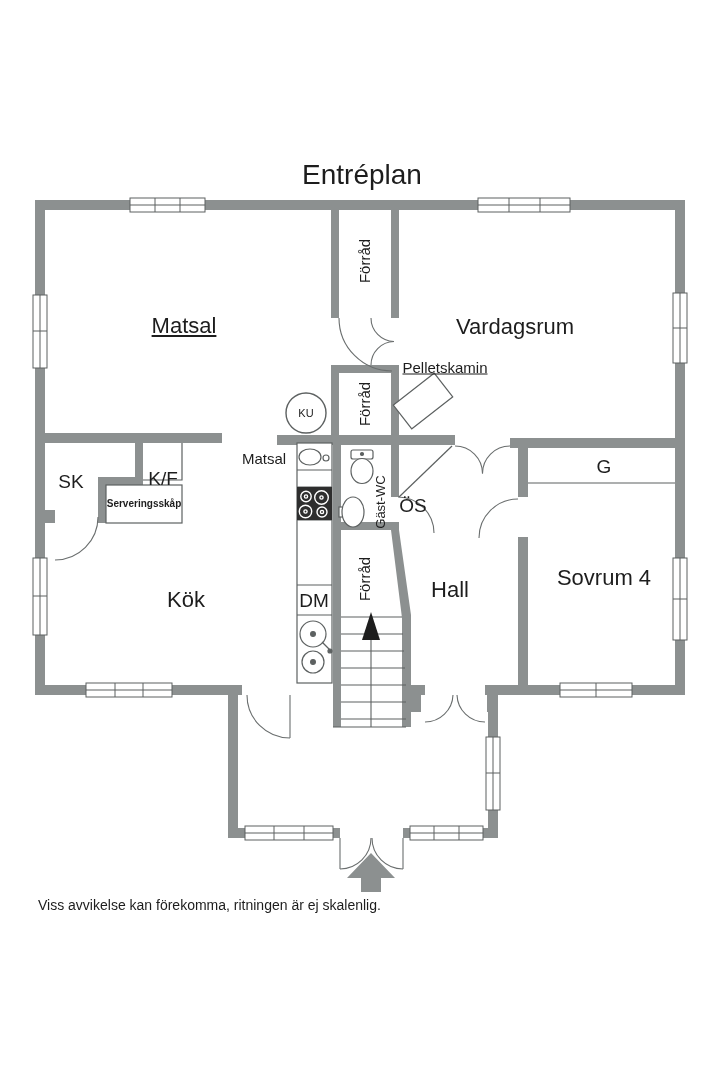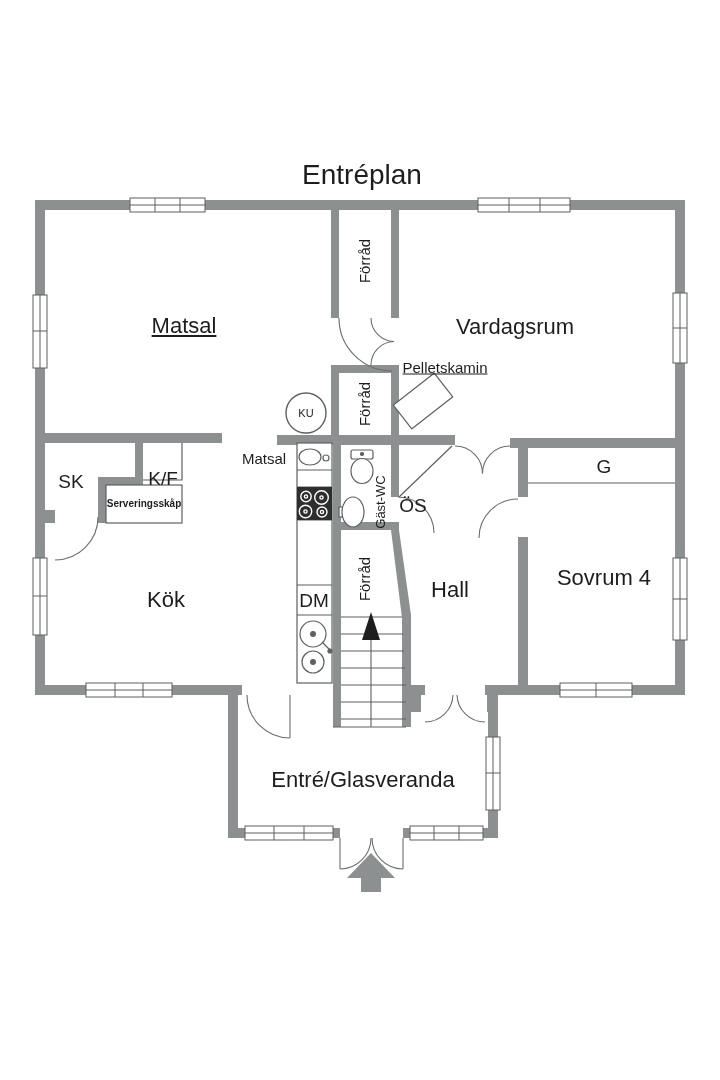--- a/index.html
+++ b/index.html
@@ -240,34 +240,34 @@
 
   <g>
     <polygon points="371,853 395,878 381,878 381,892 361,892 361,878 347,878" fill="#8c9090"></polygon>
   </g>
 </svg>
 
 <div class="lbl title" style="left:362px;top:175px;">Entréplan</div>
 
 <div class="lbl room" style="left:184px;top:326px;text-decoration:underline;">Matsal</div>
 <div class="lbl room" style="left:515px;top:327px;">Vardagsrum</div>
-<div class="lbl room" style="left:166px;top:600px;text-align:center;">Kök</div>
+<div class="lbl room" style="left:186px;top:600px;text-align:center;">Kök</div>
 <div class="lbl room" style="left:450px;top:590px;">Hall</div>
 <div class="lbl room" style="left:604px;top:578px;">Sovrum 4</div>
-<div class="lbl room" style="left:363px;top:780px;">Entré/Glasveranda</div>
 
 <div class="lbl small vert" style="left:364px;top:261px;">Förråd</div>
 <div class="lbl small vert" style="left:364px;top:404px;">Förråd</div>
 <div class="lbl small vert" style="left:364px;top:579px;">Förråd</div>
 <div class="lbl vert" style="left:380px;top:502px;font-size:13px;">Gäst-WC</div>
 
 <div class="lbl mid" style="left:71px;top:481px;">SK</div>
 <div class="lbl mid" style="left:163px;top:458px;margin-top:20px;">K/F</div>
 <div class="lbl tiny" style="left:144px;top:504px;">Serveringsskåp</div>
 <div class="lbl mid" style="left:604px;top:466px;">G</div>
 <div class="lbl mid" style="left:413px;top:462px;margin-top:43px;">ÖS</div>
 <div class="lbl" style="left:306px;top:413px;font-size:11px;">KU</div>
 <div class="lbl small" style="left:264px;top:458px;">Matsal</div>
 <div class="lbl small" style="left:445px;top:367px;text-decoration:underline;">Pelletskamin</div>
 <div class="lbl mid" style="left:314px;top:600px;">DM</div>
 
+<div class="lbl foot">Viss avvikelse kan förekomma, ritningen är ej skalenlig.</div>
 
 </div>
 
 </body></html>

